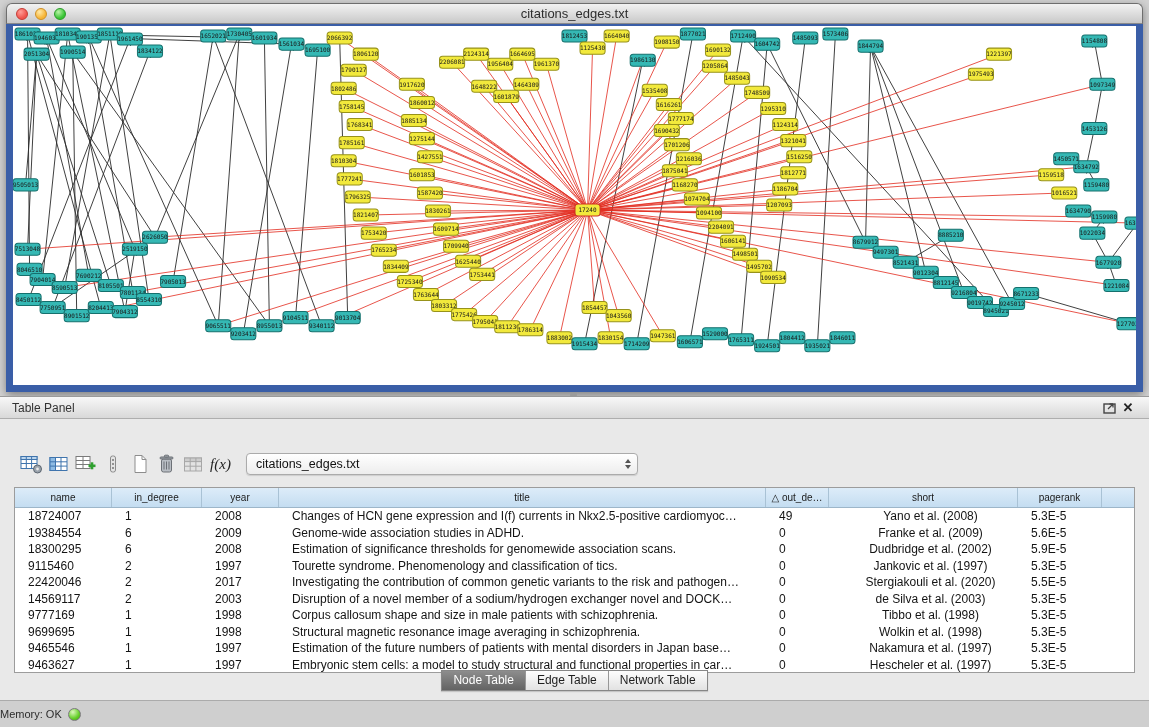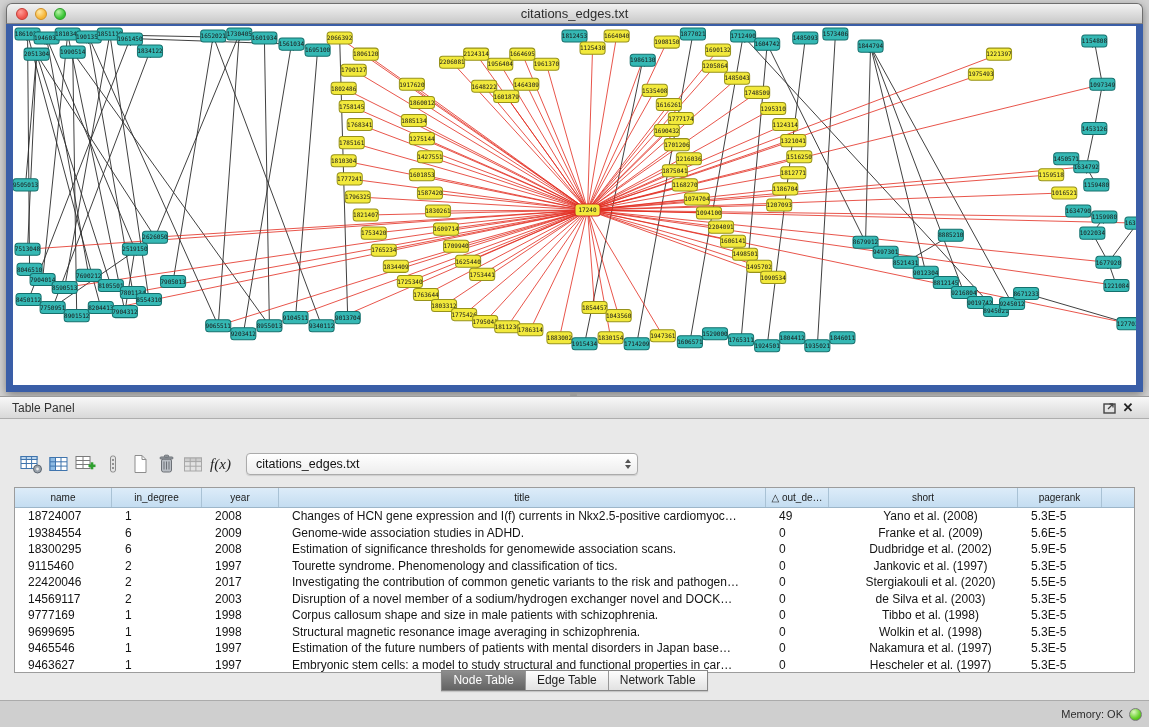--- a/index.html
+++ b/index.html
@@ -58,21 +58,21 @@
   .tabs-row{position:absolute;bottom:9px;left:0;width:100%;display:flex;justify-content:center;}
   .segmented{display:inline-flex;border:1px solid #878787;border-radius:0;overflow:hidden;
              box-shadow:0 1px 1px rgba(0,0,0,.15);}
   .tab{padding:2px 11px;font-size:12px;color:#1e1e1e;background:linear-gradient(#fdfdfd,#e2e2e2);
        border-right:1px solid #979797;line-height:15px;}
   .tab:last-child{border-right:none;}
   .tab.active{background:linear-gradient(#8d8d8d,#636363);color:#fff;}
 
   
   .statusbar{position:absolute;left:0;bottom:0;width:1149px;height:27px;background:#cfcfcf;
-             border-top:1px solid #ababab;box-sizing:border-box;display:flex;align-items:center;justify-content:flex-end;
+             border-top:1px solid #ababab;box-sizing:border-box;display:flex;align-items:center;
              padding-right:7px;gap:6px;}
   .mem-label{font-size:11px;color:#2c2c2c;}
   .orb{width:13px;height:13px;border-radius:50%;border:1px solid #7b7b7b;box-sizing:border-box;
        background:radial-gradient(circle at 35% 28%,#dcf8bd,#64cf28 60%,#3f9e12);}
 </style>
 </head>
 <body>
 
 <div class="desktop">
 

